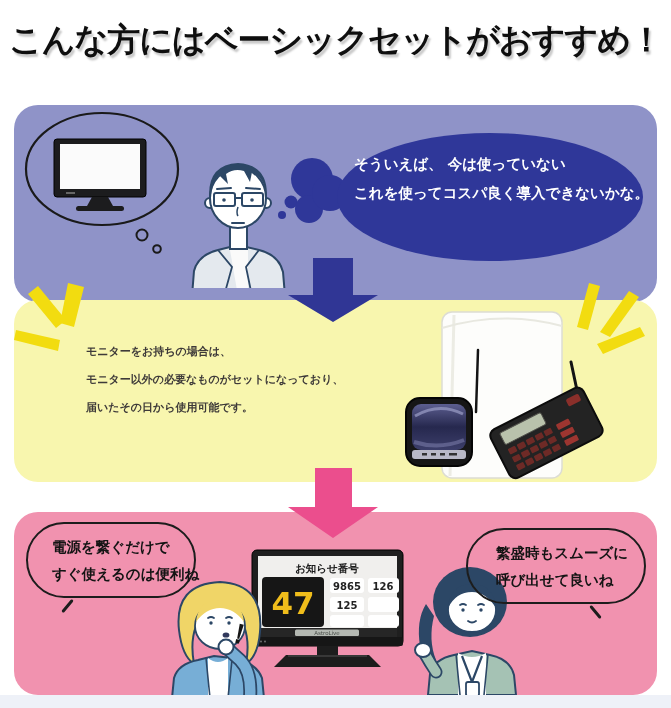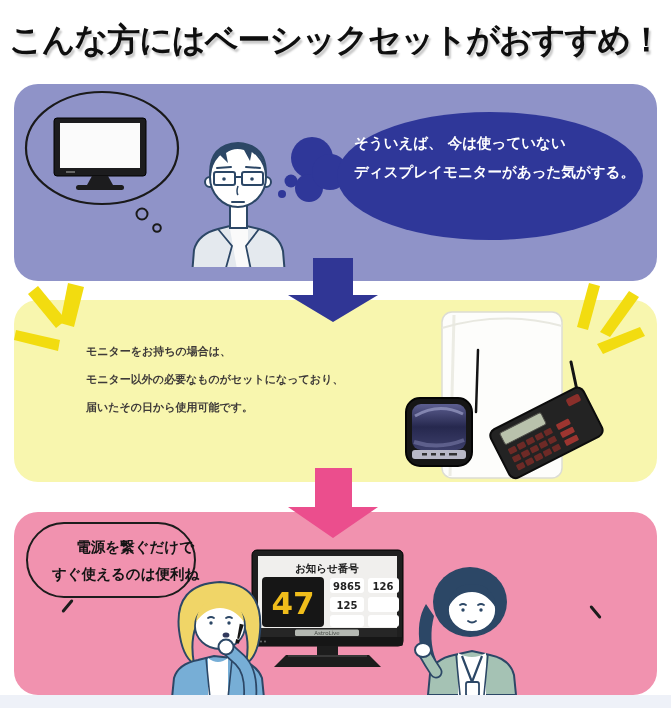--- a/index.html
+++ b/index.html
@@ -2,31 +2,31 @@
 <html><head>
 <meta charset="utf-8">
 <style>
   html,body{margin:0;padding:0;background:#fff;}
   .canvas{position:relative;width:671px;height:708px;background:#ffffff;overflow:hidden;
           font-family:"DejaVu Sans","Liberation Sans",sans-serif;}
   .title{position:absolute;top:18px;left:0;width:100%;text-align:center;margin:0;
          font-size:33px;font-weight:900;color:#0e0e0e;letter-spacing:-1px;
          text-shadow:2px 3px 2px #c9c9c9;}
   .panel{position:absolute;left:14px;width:643px;border-radius:24px;overflow:hidden;}
-  .panel-purple{top:84px;height:197px;background:#8f93c8;}
+  .panel-purple{top:105px;height:197px;background:#8f93c8;}
   .panel-yellow{top:300px;height:182px;background:#f8f6ae;}
   .panel-pink{top:512px;height:183px;background:#f192af;}
   .fillsvg{position:absolute;left:0;top:0;}
   .speech-text{position:absolute;left:340px;top:45px;color:#ffffff;font-size:14.5px;
                font-weight:bold;line-height:28.5px;white-space:nowrap;z-index:2;}
   .ytext{position:absolute;left:72px;top:38px;color:#3e3a39;font-size:11px;
          font-weight:bold;line-height:28px;white-space:nowrap;z-index:2;}
   .bubble{position:absolute;border:2.5px solid #1d1d1d;border-radius:40px;
           color:#141414;font-weight:bold;font-size:14.5px;line-height:27px;
-          white-space:nowrap;z-index:3;background:transparent;text-align:right;}
+          white-space:nowrap;z-index:3;background:transparent;}
   .bubble-left{left:12px;top:10px;width:170px;height:76px;padding:10px 0 0 24px;box-sizing:border-box;}
   .bubble-right{left:452px;top:16px;width:180px;height:76px;padding:10px 0 0 28px;box-sizing:border-box;}
   .tail{position:absolute;width:3px;height:16px;background:#1d1d1d;z-index:3;border-radius:2px;}
   .tail-left{left:52px;top:86px;transform:rotate(40deg);}
   .tail-right{left:580px;top:92px;transform:rotate(-40deg);}
   .excl{position:absolute;left:212px;top:104px;font-size:27px;font-weight:900;color:#151515;
         transform:rotate(14deg);z-index:4;}
   .overlay{position:absolute;z-index:5;}
   .footer-strip{position:absolute;left:0;top:695px;width:671px;height:13px;background:#eef1f8;}
 </style>
@@ -76,21 +76,21 @@
         <path d="M49,43 L56,43" stroke="#2c4766" stroke-width="2"></path>
         <path d="M31,34 L45,33 M60,33 L74,34" stroke="#2c4766" stroke-width="2" stroke-linecap="round"></path>
         <circle cx="38" cy="45" r="1.8" fill="#2c4766"></circle>
         <circle cx="66" cy="45" r="1.8" fill="#2c4766"></circle>
         <path d="M52,52 Q50,58 52,61" fill="none" stroke="#2c4766" stroke-width="1.5"></path>
         <path d="M46,68 L58,68" stroke="#2c4766" stroke-width="2" stroke-linecap="round"></path>
       </g>
     </svg>
     <div class="speech-text">
       <div>そういえば、 今は使っていない</div>
-      <div>ディスプレイモニターがあった気がする。</div>
+      <div>これを使ってコスパ良く導入できないかな。</div>
     </div>
   </section>
 
   <section class="panel panel-yellow">
     <svg class="fillsvg" width="643" height="182" viewBox="0 0 643 182">
       <defs>
         <linearGradient id="pagerGrad" x1="0" y1="0" x2="0" y2="1">
           <stop offset="0" stop-color="#5c5e90"></stop>
           <stop offset="0.5" stop-color="#26284e"></stop>
           <stop offset="1" stop-color="#3c3e6a"></stop>
@@ -218,20 +218,24 @@
         <path d="M40,112 Q34,103 29,94" stroke="#2c4766" stroke-width="13" stroke-linecap="round" fill="none"></path>
         <path d="M40,112 Q34,103 29,94" stroke="#a5c2b4" stroke-width="9.5" stroke-linecap="round" fill="none"></path>
         <ellipse cx="27" cy="90" rx="8" ry="7" fill="#fff" stroke="#2c4766" stroke-width="2"></ellipse>
       </g>
     </svg>
     <div class="bubble bubble-left">
       <div>電源を繋ぐだけで</div>
       <div>すぐ使えるのは便利ね</div>
     </div>
     <div class="tail tail-left"></div>
+    <div class="bubble bubble-right">
+      <div>繁盛時もスムーズに</div>
+      <div>呼び出せて良いね</div>
+    </div>
     <div class="tail tail-right"></div>
     <div class="excl">！</div>
   </section>
 
   <svg class="overlay" style="left:0;top:270px;" width="671" height="95" viewBox="0 0 671 95">
     <g fill="#f2dc10">
       <polygon points="68,13 84,17 74,57 60,53"></polygon>
       <polygon points="28,24 38,16 66,50 56,58"></polygon>
       <polygon points="16,60 60,70 58,81 14,70"></polygon>
       <polygon points="577,57 589,13 600,16 588,60"></polygon>

